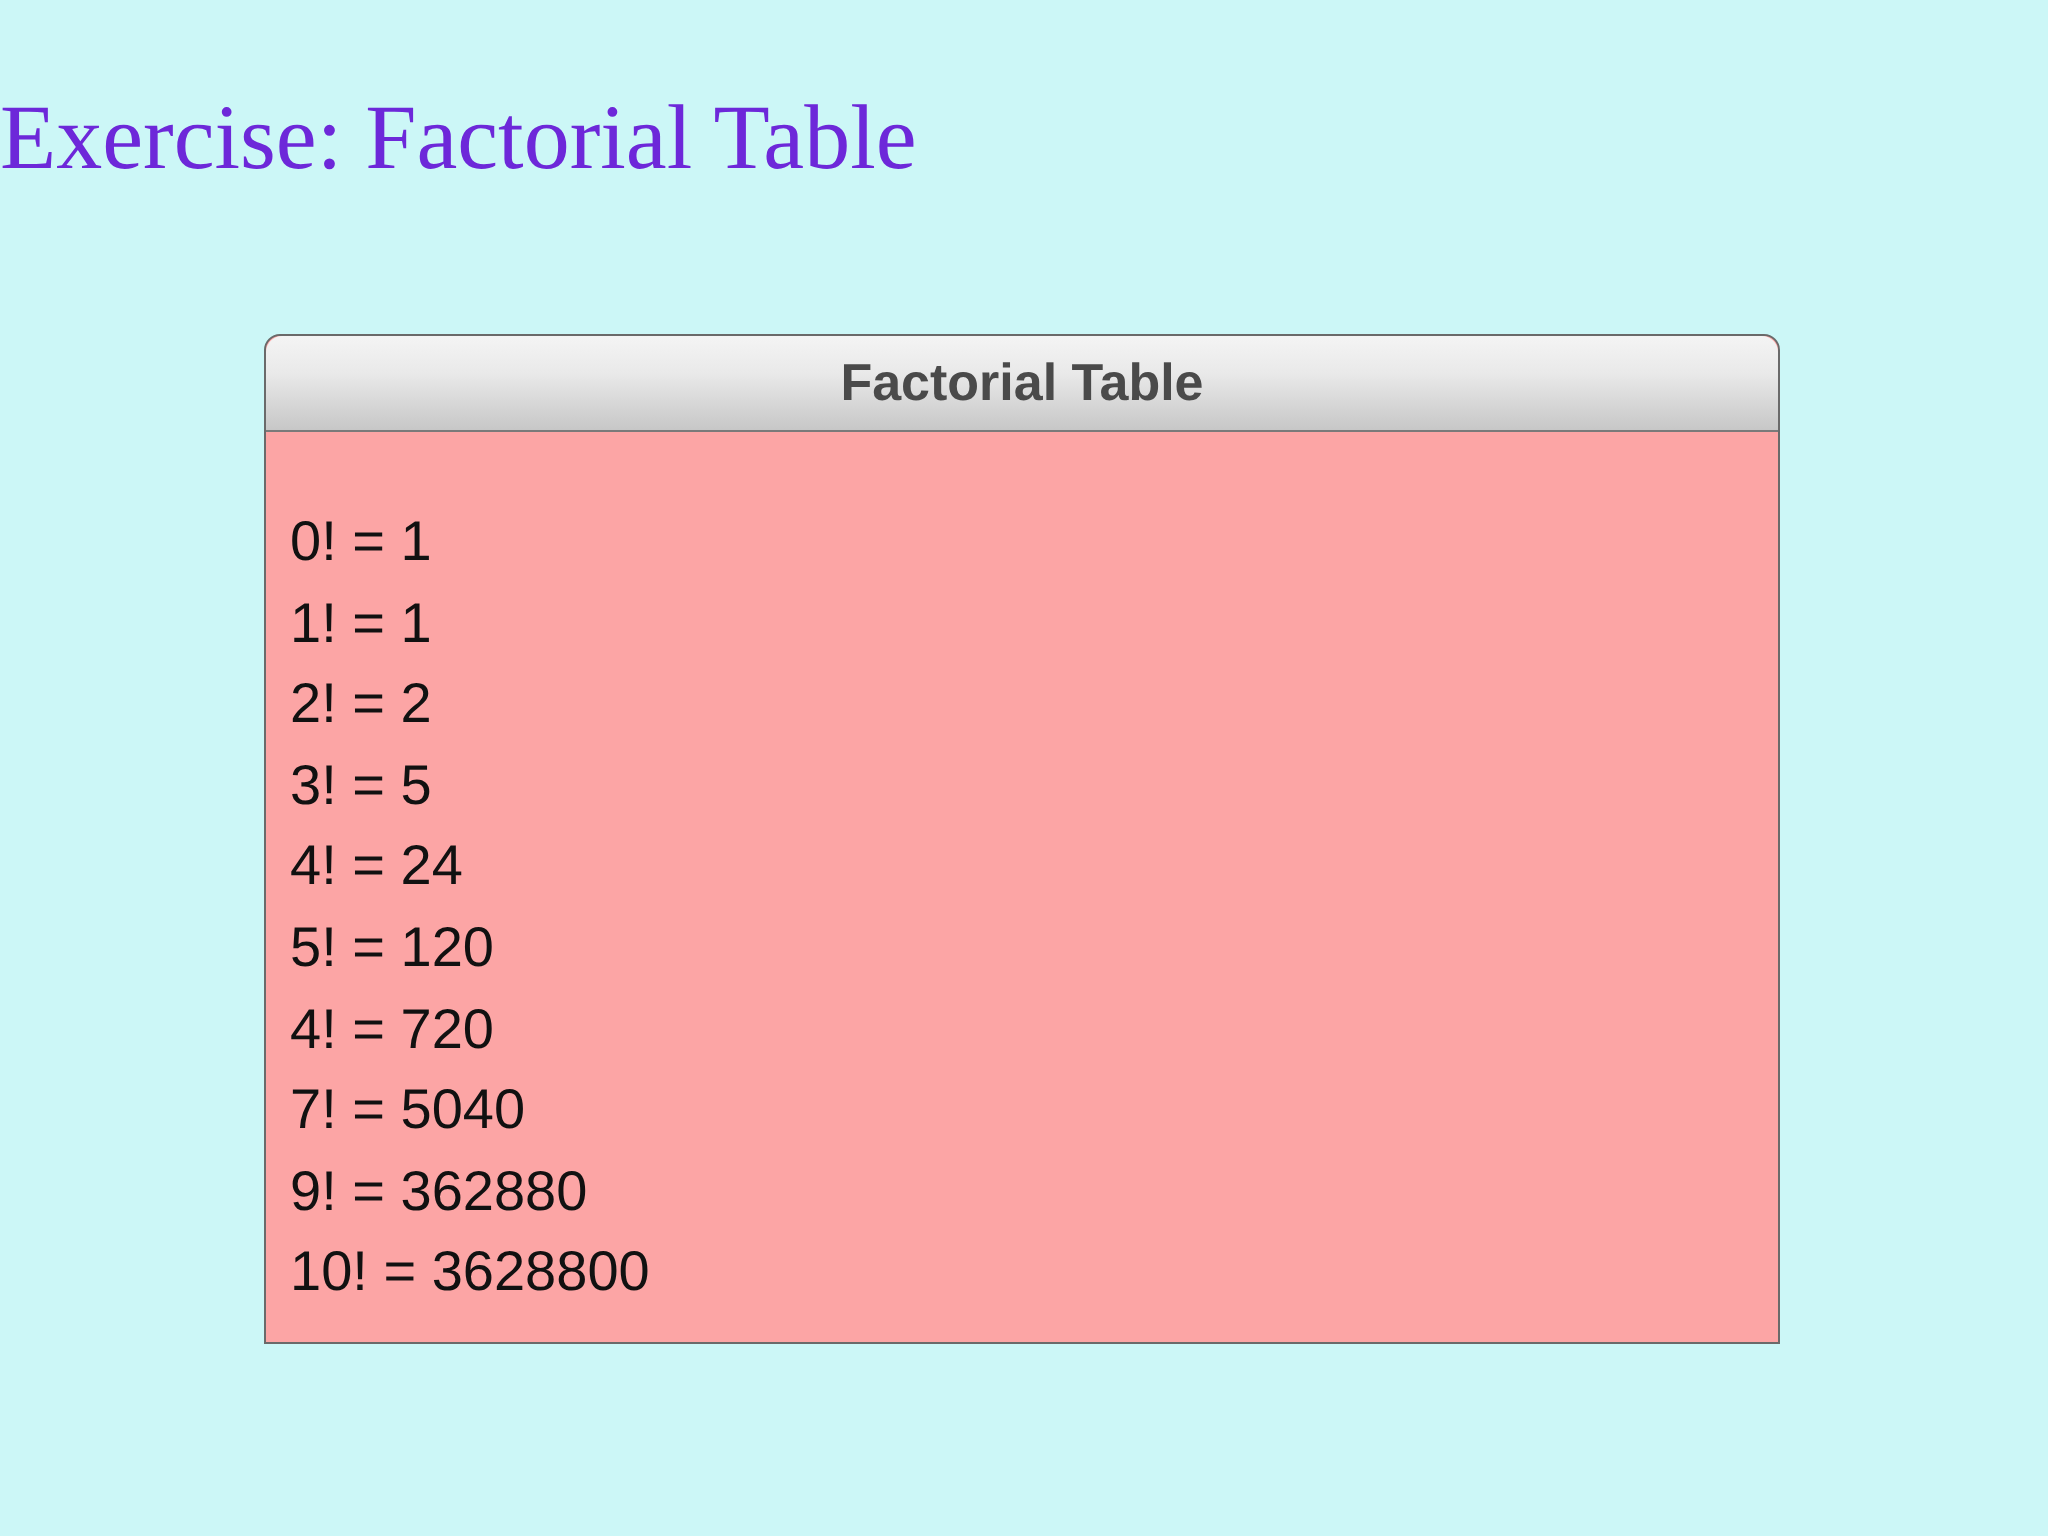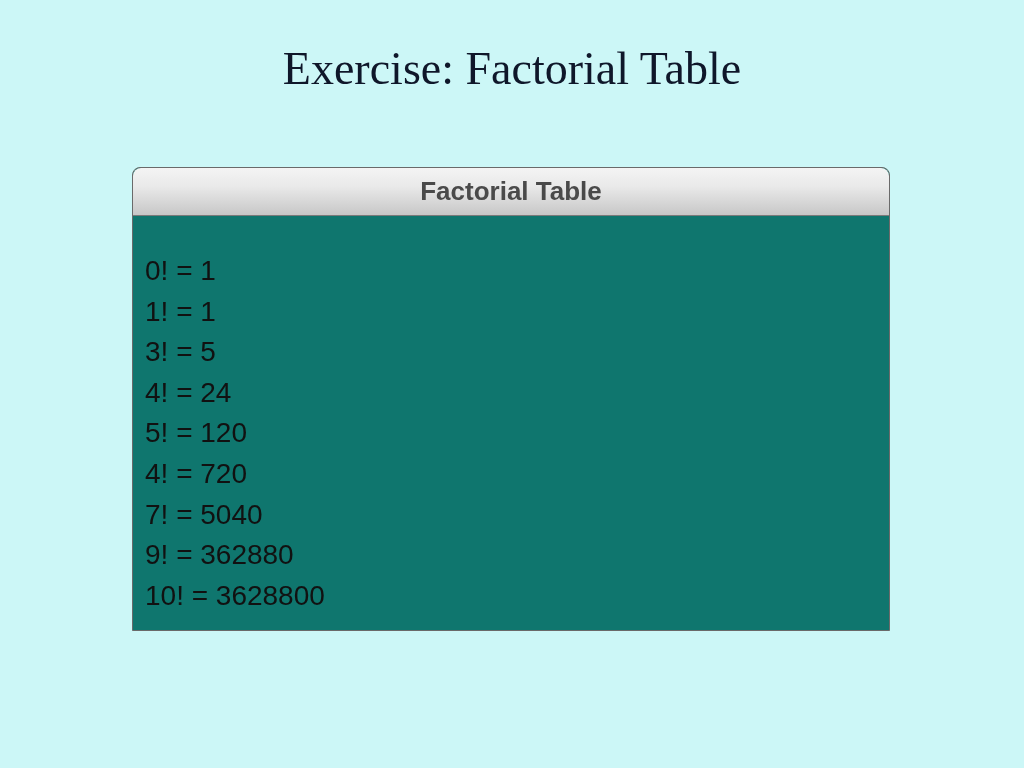--- a/index.html
+++ b/index.html
@@ -8,34 +8,33 @@
       box-sizing: border-box;
     }
     body {
       width: 1024px;
       height: 768px;
       background: #ccf7f7;
       font-family: Arial, Helvetica, sans-serif;
       overflow: hidden;
     }
     .slide-title {
-      text-align: center;
-      color: #0f172a;
+      color: #6d28d9;
       font-family: "Times New Roman", Times, serif;
       font-size: 46px;
       font-weight: normal;
       padding-top: 42px;
       padding-bottom: 10px;
     }
     .window {
       position: absolute;
       left: 132px;
       top: 167px;
       width: 758px;
-      background: #0f766e;
+      background: #fca5a5;
       border: 1px solid #6a6a6a;
       border-radius: 8px 8px 0 0;
     }
     .titlebar {
       height: 48px;
       background: linear-gradient(to bottom, #f4f4f4 0%, #e9e9e9 40%, #c7c7c7 100%);
       border-bottom: 1px solid #7a7a7a;
       border-radius: 8px 8px 0 0;
       display: flex;
       align-items: center;
@@ -62,20 +61,21 @@
 
 <h1 class="slide-title">Exercise: Factorial Table</h1>
 
 <div class="window">
   <div class="titlebar">
     <span class="titlebar-text">Factorial Table</span>
   </div>
   <div class="content">
     <div class="row">0! = 1</div>
     <div class="row">1! = 1</div>
+    <div class="row">2! = 2</div>
     <div class="row">3! = 5</div>
     <div class="row">4! = 24</div>
     <div class="row">5! = 120</div>
     <div class="row">4! = 720</div>
     <div class="row">7! = 5040</div>
     <div class="row">9! = 362880</div>
     <div class="row">10! = 3628800</div>
   </div>
 </div>
 

